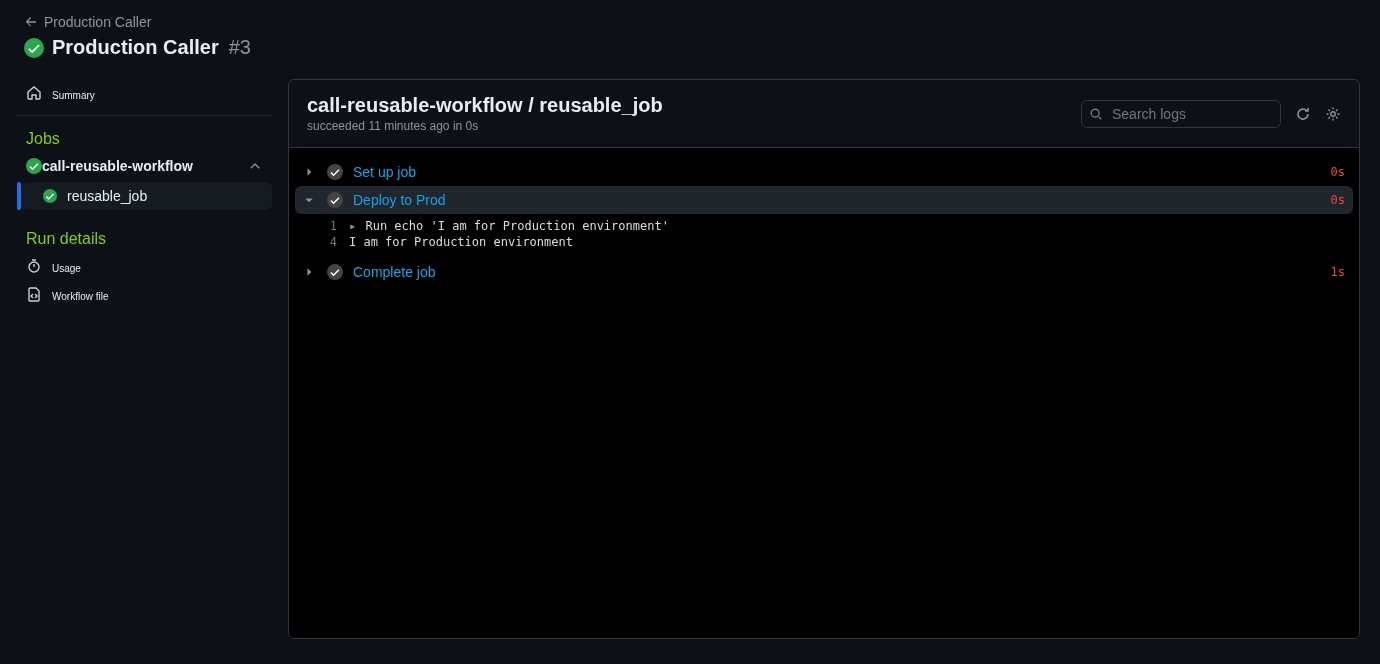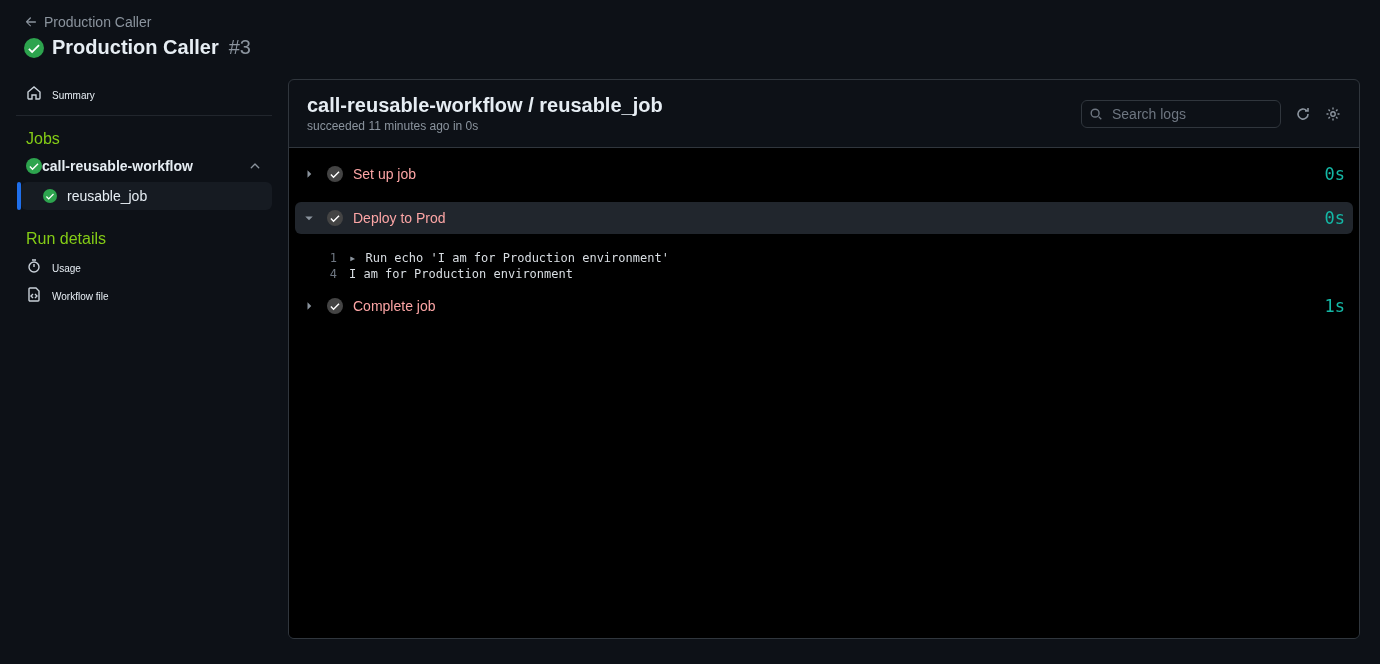--- a/index.html
+++ b/index.html
@@ -184,23 +184,23 @@
     font-size: 12px;
   }
   .step-row {
     display: flex;
     align-items: center;
     gap: 10px;
     padding: 6px 14px;
     color: #ddd;
     cursor: pointer;
   }
-  .step-row .step-label { flex: 1 1 auto; font-family: -apple-system, sans-serif; font-size: 14px; color: #fca5a5; }
-  .step-row .step-time  { font-family: ui-monospace, monospace; font-size: 17px; color: #14b8a6; }
-  .step-row.expanded { background: #21262d; border-radius: 6px; margin: 12px 6px; padding-left: 8px; padding-right: 8px;}
+  .step-row .step-label { flex: 1 1 auto; font-family: -apple-system, sans-serif; font-size: 14px; color: #0ea5e9; }
+  .step-row .step-time  { font-family: ui-monospace, monospace; font-size: 12px; color: #ef4444; }
+  .step-row.expanded { background: #21262d; border-radius: 6px; margin: 0 6px; padding-left: 8px; padding-right: 8px;}
   .step-row .caret { width: 14px; text-align: center; color: #8b949e; }
 
   .log-lines { padding: 4px 0 8px 0; }
   .log-line {
     display: flex;
     gap: 12px;
     padding: 1px 14px 1px 14px;
   }
   .log-line .ln {
     width: 34px;

